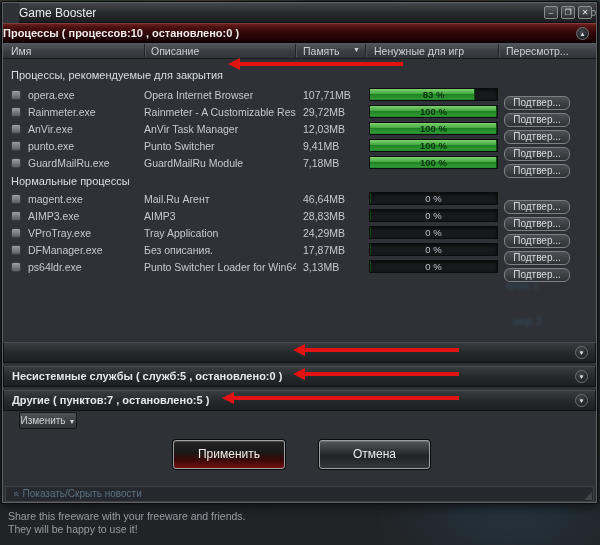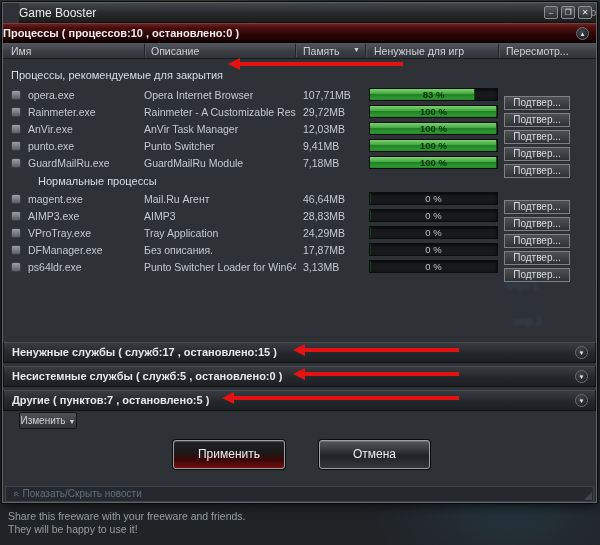--- a/index.html
+++ b/index.html
@@ -40,35 +40,35 @@
   .colbar{position:absolute;left:0;top:40px;right:0;height:16px;
     background:linear-gradient(#54585d,#3b3e43 55%,#303338);border-bottom:1px solid #191b1d;
     color:#ced3d8;font-size:10.5px;}
   .colbar span.lbl{position:absolute;top:2px;}
   .colsep{position:absolute;top:1px;bottom:1px;width:1px;background:#212427;box-shadow:1px 0 0 #50545a;}
   .sortcaret{position:absolute;top:3px;font-size:7px;color:#cdd2d7;}
   
   .list{position:absolute;left:0;top:56px;right:0;height:283px;overflow:hidden;}
   .grouphdr{color:#d7dee4;font-size:11px;padding-left:8px;}
   .gh1{height:27px;padding-top:10px;}
-  .gh2{height:19px;padding-top:4px;margin-left:27px;}
+  .gh2{height:19px;padding-top:4px;}
   .row{display:flex;height:17px;align-items:center;font-size:10.5px;color:#c4cad0;white-space:nowrap;}
   .c-icon{flex:none;width:10px;height:10px;margin-left:8px;border-radius:2px;
     background:linear-gradient(#9aa0a5,#595e63);border:1px solid #3a3e42;}
   .c-name{flex:none;margin-left:7px;width:116px;overflow:hidden;}
   .c-desc{flex:none;width:152px;overflow:hidden;}
   .c-mem{flex:none;width:71px;padding-left:7px;}
   .bar{flex:none;position:relative;margin-left:2px;width:129px;height:13px;background:#17191c;
     border:1px solid #0b0c0d;box-shadow:inset 0 1px 3px rgba(0,0,0,.8);}
   .fill{position:absolute;left:0;top:0;bottom:0;width:0;
     background:linear-gradient(#7fd06e 0%,#41a83f 45%,#208125 50%,#2e9a33 85%,#247f29 100%);
     border-right:1px solid #0d4a12;}
   .bar-label{position:absolute;left:0;right:0;top:0;text-align:center;font-size:9.5px;line-height:12px;color:#bdc2c7;border-radius:6px;}
   .bar.filled .bar-label{color:#09330d;font-weight:bold;}
-  .btn-confirm{flex:none;margin-left:6px;width:66px;height:14px;border-radius:0;
+  .btn-confirm{flex:none;margin-left:6px;width:66px;height:14px;border-radius:6px;
     background:linear-gradient(#4c5054,#2f3235);border:1px solid #7d8185;
     color:#d6dade;font-size:10px;line-height:12px;text-align:center;margin-top:16px;}
   
   .secbar{position:absolute;left:0;right:0;height:21px;
     background:linear-gradient(#383c40 0%,#25282b 55%,#1d2023 100%);
     border:1px solid #0e1011;border-top-color:#484c51;
     color:#e6e9ec;font-weight:bold;font-size:11px;line-height:19px;padding-left:8px;}
   .sb1{top:339px;} .sb2{top:363px;} .sb3{top:387px;}
   .secbar .circlebtn{top:3px;}
   
@@ -259,21 +259,20 @@
             <span class="bar-label">0 %</span>
           </span>
         <span class="btn-confirm">Подтвер...</span>
       </div>
     </div>
 
     <div class="faint-text" style="left:503px;top:276px;">мтрк 1</div>
     <div class="faint-text" style="left:510px;top:312px;">мпр 2</div>
 
     <div class="secbar sb1">
-      <span>Ненужные службы ( служб:17 , остановлено:15 )</span>
       <div class="circlebtn">▾</div>
     </div>
     <div class="secbar sb2">
       <span>Несистемные службы ( служб:5 , остановлено:0 )</span>
       <div class="circlebtn">▾</div>
     </div>
     <div class="secbar sb3">
       <span>Другие ( пунктов:7 , остановлено:5 )</span>
       <div class="circlebtn">▾</div>
     </div>

